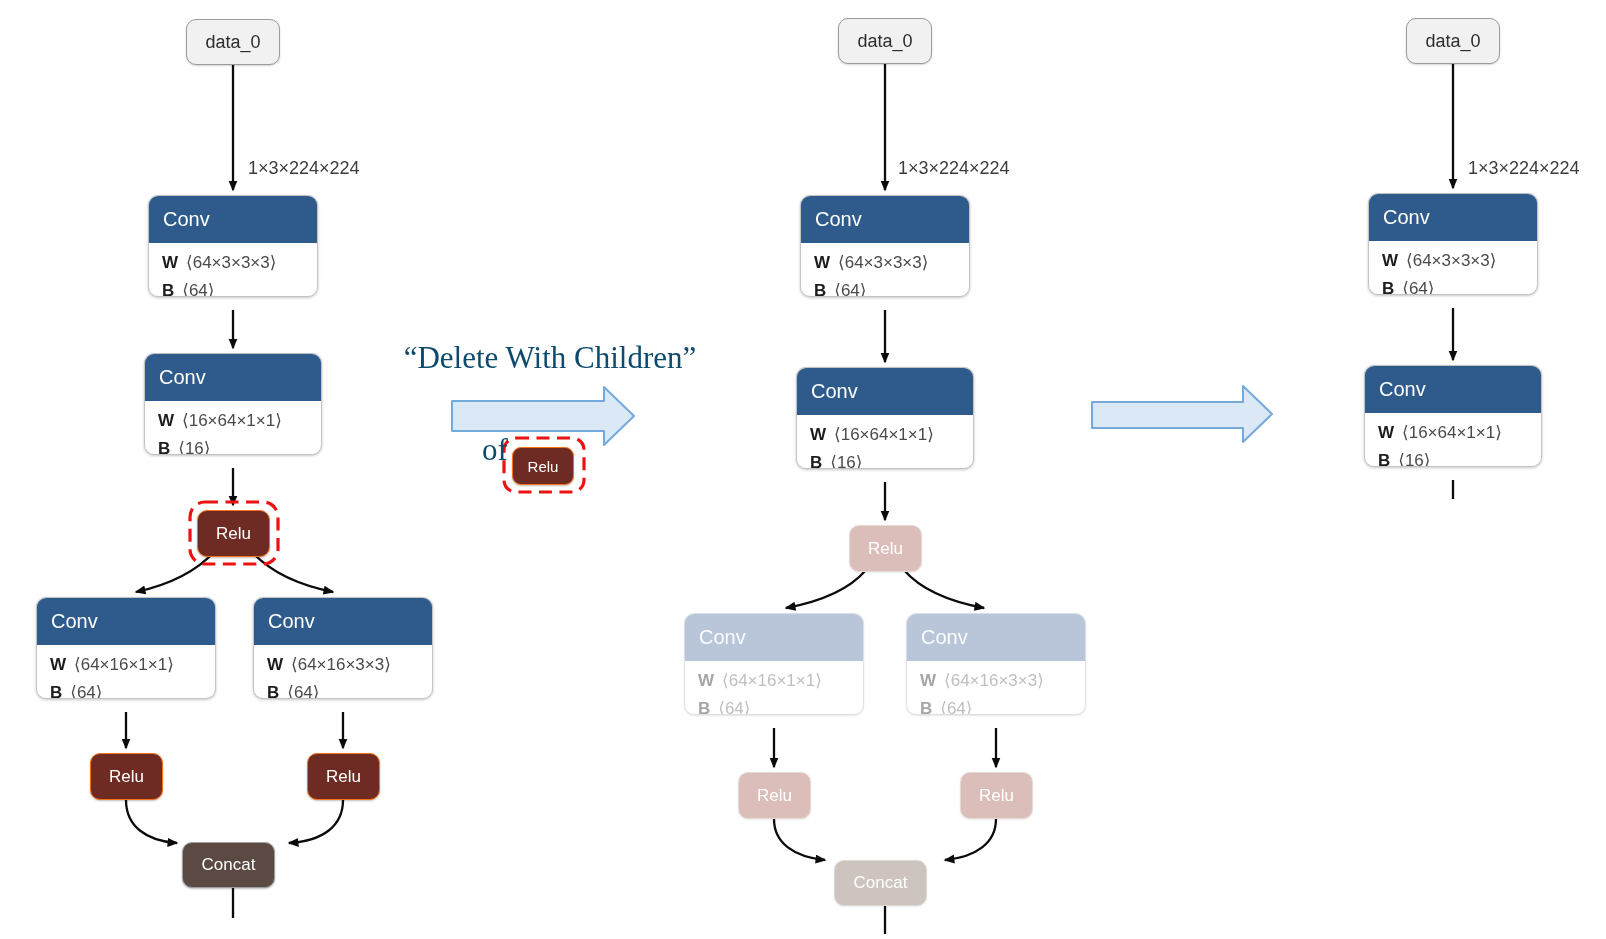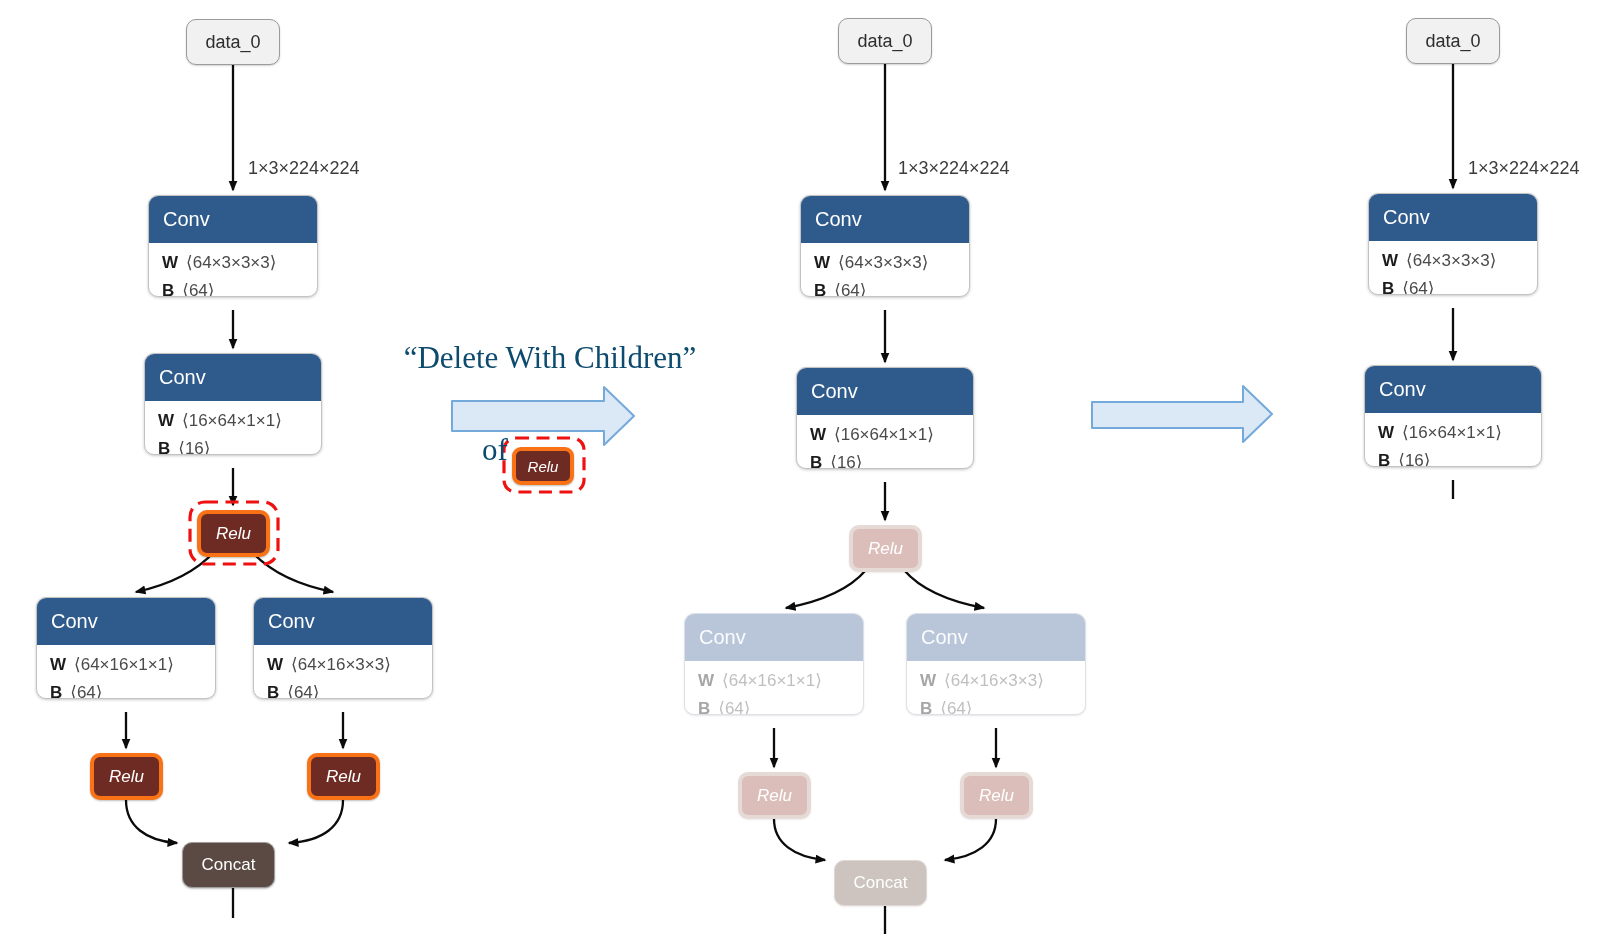--- a/index.html
+++ b/index.html
@@ -33,21 +33,21 @@
   .conv.faded { border-color:#dde1e7; box-shadow:0 1px 2px rgba(0,0,0,.10); }
   .conv.faded .conv-hd { background:#B9C5D8; color:#fbfcfe; }
   .conv.faded .attr .k { color:#a6a6a6; }
   .conv.faded .attr .v { color:#bfbfbf; }
 
   .pill {
     position:absolute; border-radius:10px; color:#ffffff; box-sizing:border-box;
     display:flex; align-items:center; justify-content:center;
     font-size:17px; box-shadow:0 1px 2px rgba(0,0,0,.25);
   }
-  .relu   { background:#6E2B23; border:4px solid #f97316; width:73px; height:47px;font-style:italic; }
+  .relu   { background:#6E2B23; border:1px solid #f97316; width:73px; height:47px; }
   .concat { background:#5A4A43; border:1px solid #9e9e9e; width:93px; height:46px; }
   .relu.fade   { background:#DBBEBA; border-color:#e6dad7; box-shadow:0 1px 2px rgba(0,0,0,.08); }
   .concat.fade { background:#CDC4BF; border-color:#ded8d4; box-shadow:0 1px 2px rgba(0,0,0,.08); }
   .chip { width:62px; height:38px; font-size:15px; border-radius:9px; }
 
   .edgelabel { position:absolute; font-size:18px; line-height:24px; color:#3c3c3c; white-space:nowrap; z-index:2;margin-top:40px; }
   .caption {
     position:absolute; font-family:"Liberation Serif","DejaVu Serif",serif;
     color:#0c4a6e; white-space:nowrap; z-index:2;
   }

